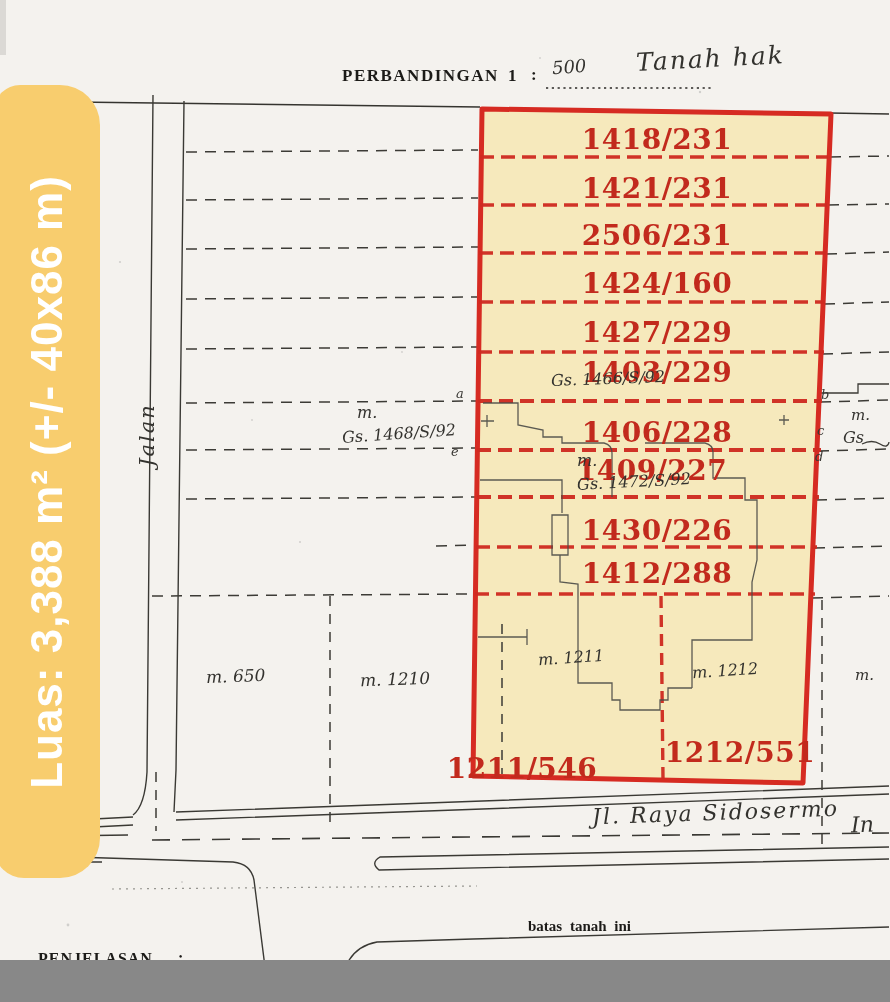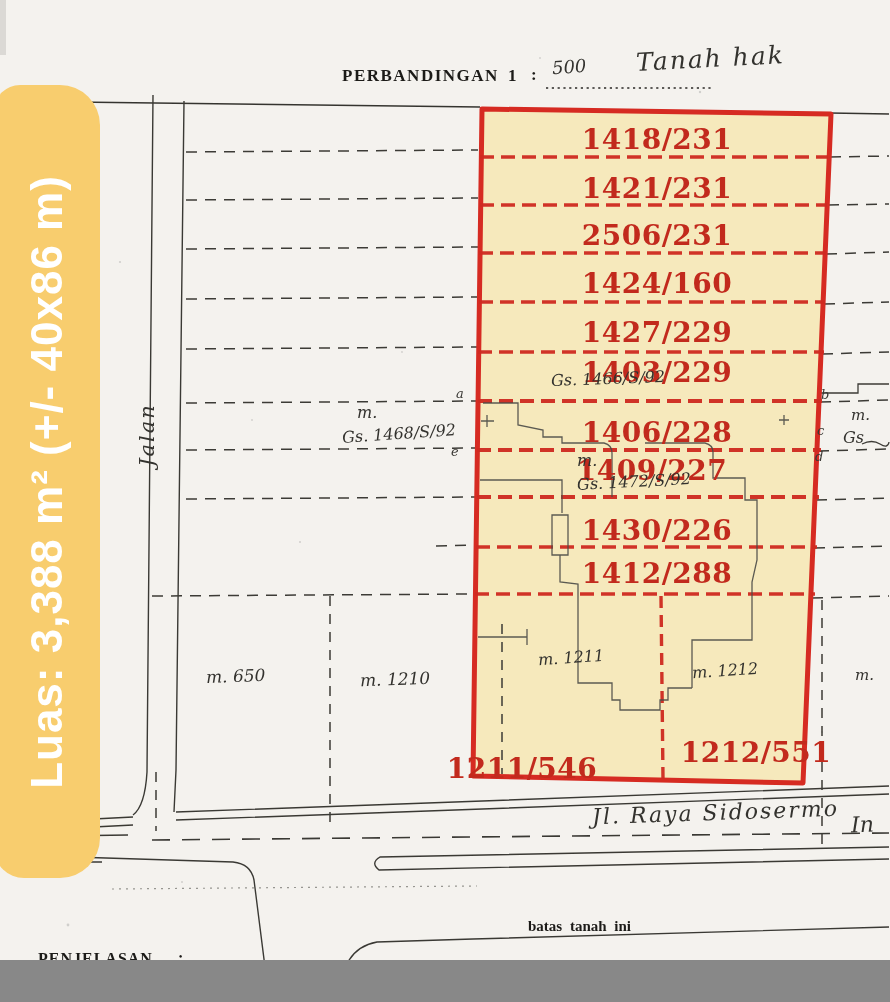--- a/index.html
+++ b/index.html
@@ -169,21 +169,21 @@
   <span class="txt parcel" style="left:657px;top:172px;">1421/231</span>
   <span class="txt parcel" style="left:657px;top:219px;">2506/231</span>
   <span class="txt parcel" style="left:657px;top:267px;">1424/160</span>
   <span class="txt parcel" style="left:657px;top:316px;">1427/229</span>
   <span class="txt parcel" style="left:657px;top:356px;">1403/229</span>
   <span class="txt parcel" style="left:657px;top:416px;">1406/228</span>
   <span class="txt parcel" style="left:652px;top:454px;text-align:right;">1409/227</span>
   <span class="txt parcel" style="left:657px;top:514px;">1430/226</span>
   <span class="txt parcel" style="left:657px;top:557px;">1412/288</span>
   <span class="txt parcel" style="left:522px;top:736px;margin-top:16px;">1211/546</span>
-  <span class="txt parcel" style="left:756px;top:736px;">1212/551</span>
+  <span class="txt parcel" style="left:740px;top:736px;">1212/551</span>
 
   <span class="txt hand" style="left:551px;top:369px;font-size:16px;transform:rotate(-2deg);">Gs. 1466/S/92</span>
   <span class="txt hand" style="left:357px;top:403px;font-size:16px;">m.</span>
   <span class="txt hand" style="left:342px;top:424px;font-size:16px;transform:rotate(-4deg);">Gs. 1468/S/92</span>
   <span class="txt hand" style="left:577px;top:451px;font-size:16px;">m.</span>
   <span class="txt hand" style="left:577px;top:472px;font-size:16px;transform:rotate(-3deg);">Gs. 1472/S/92</span>
   <span class="txt hand" style="left:851px;top:406px;font-size:15px;">m.</span>
   <span class="txt hand" style="left:843px;top:428px;font-size:16px;">Gs</span>
   <span class="txt hand" style="left:206px;top:666px;font-size:17px;transform:rotate(-2deg);">m. 650</span>
   <span class="txt hand" style="left:360px;top:669px;font-size:17px;transform:rotate(-2deg);">m. 1210</span>

